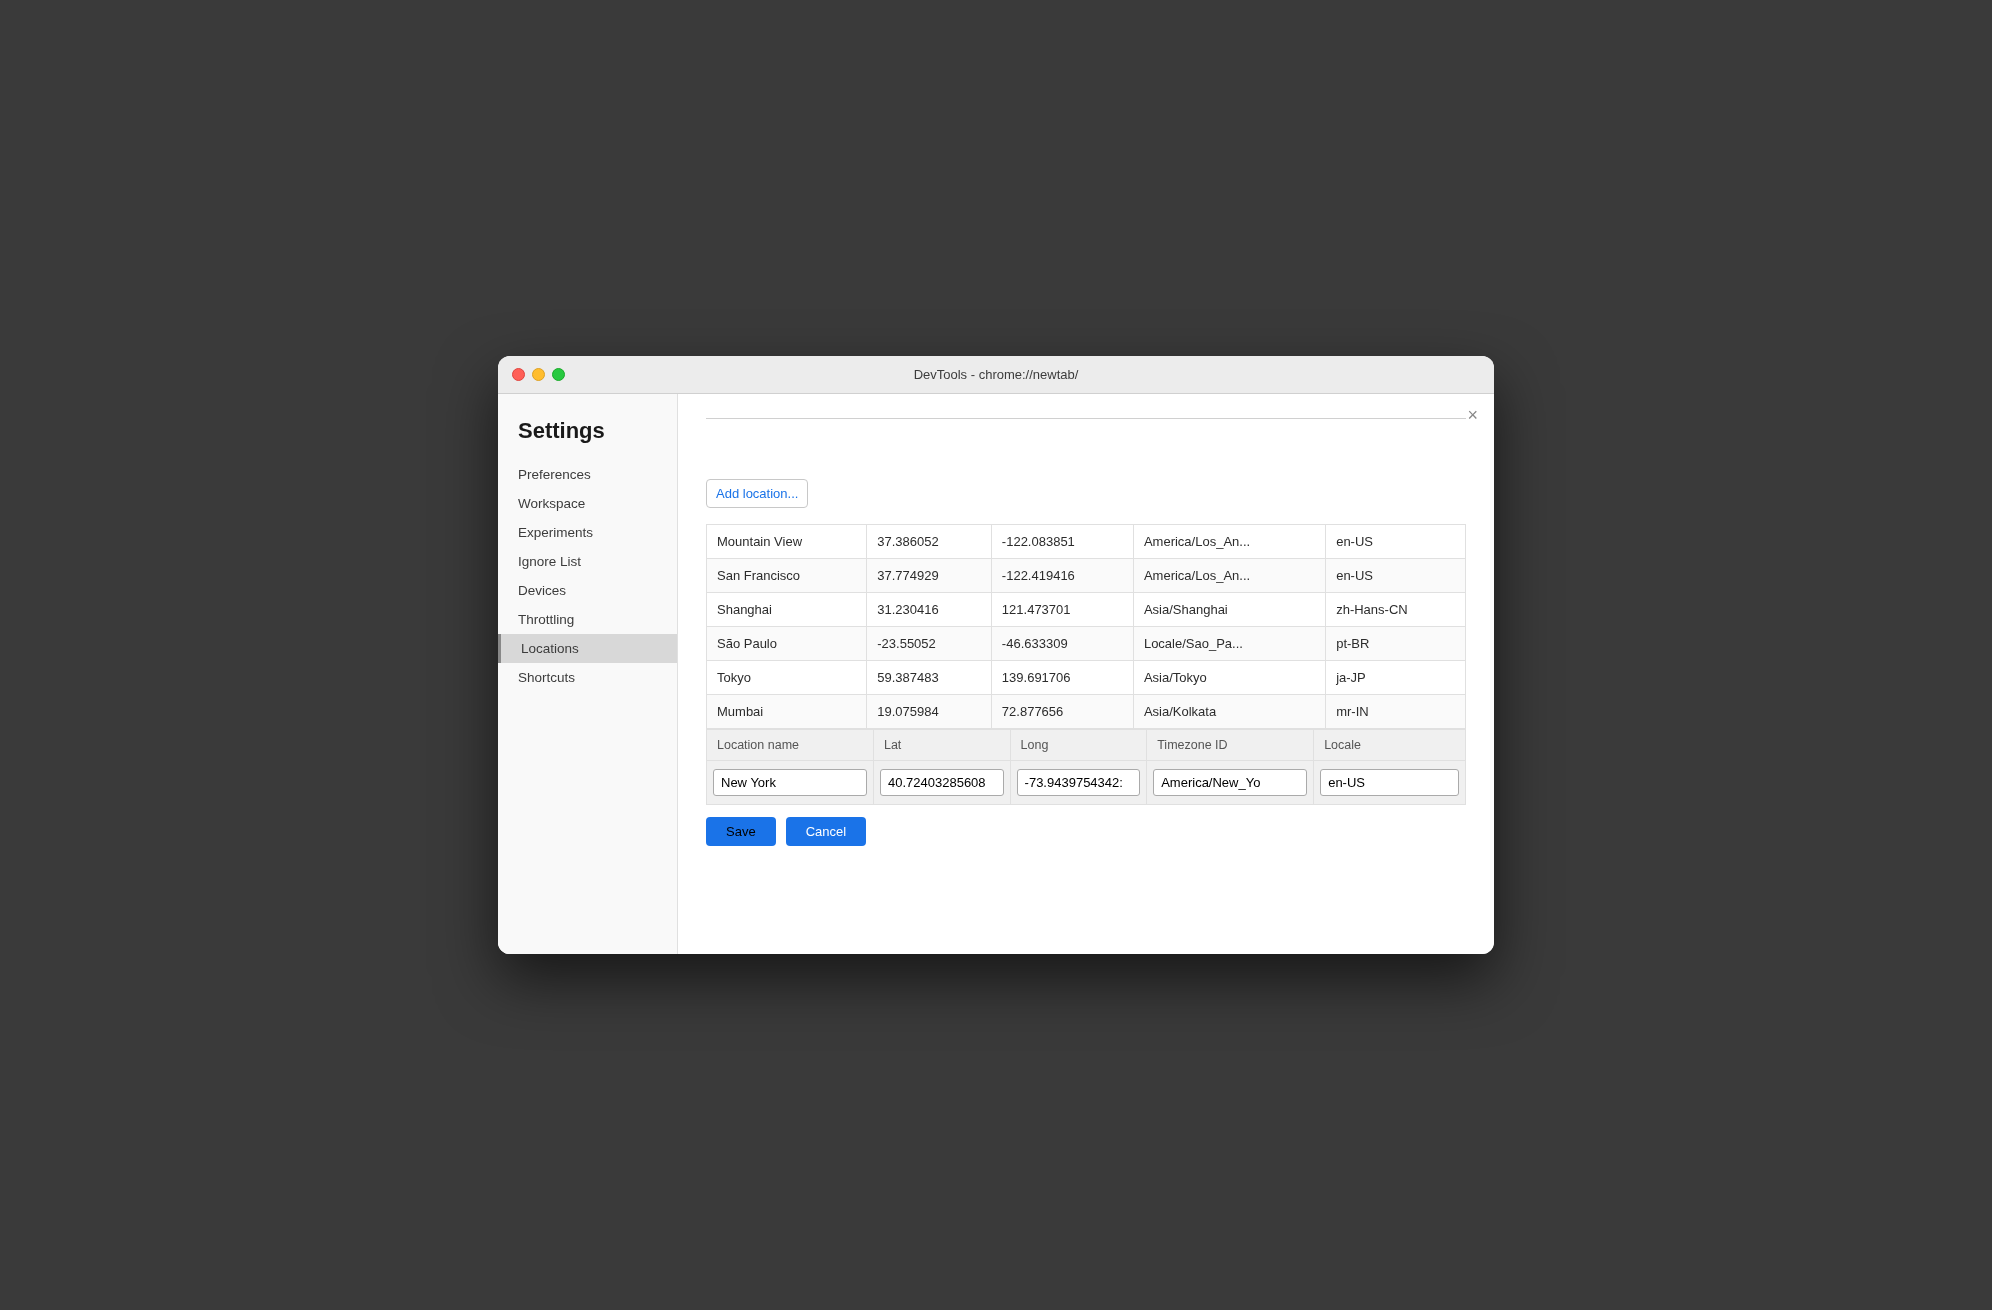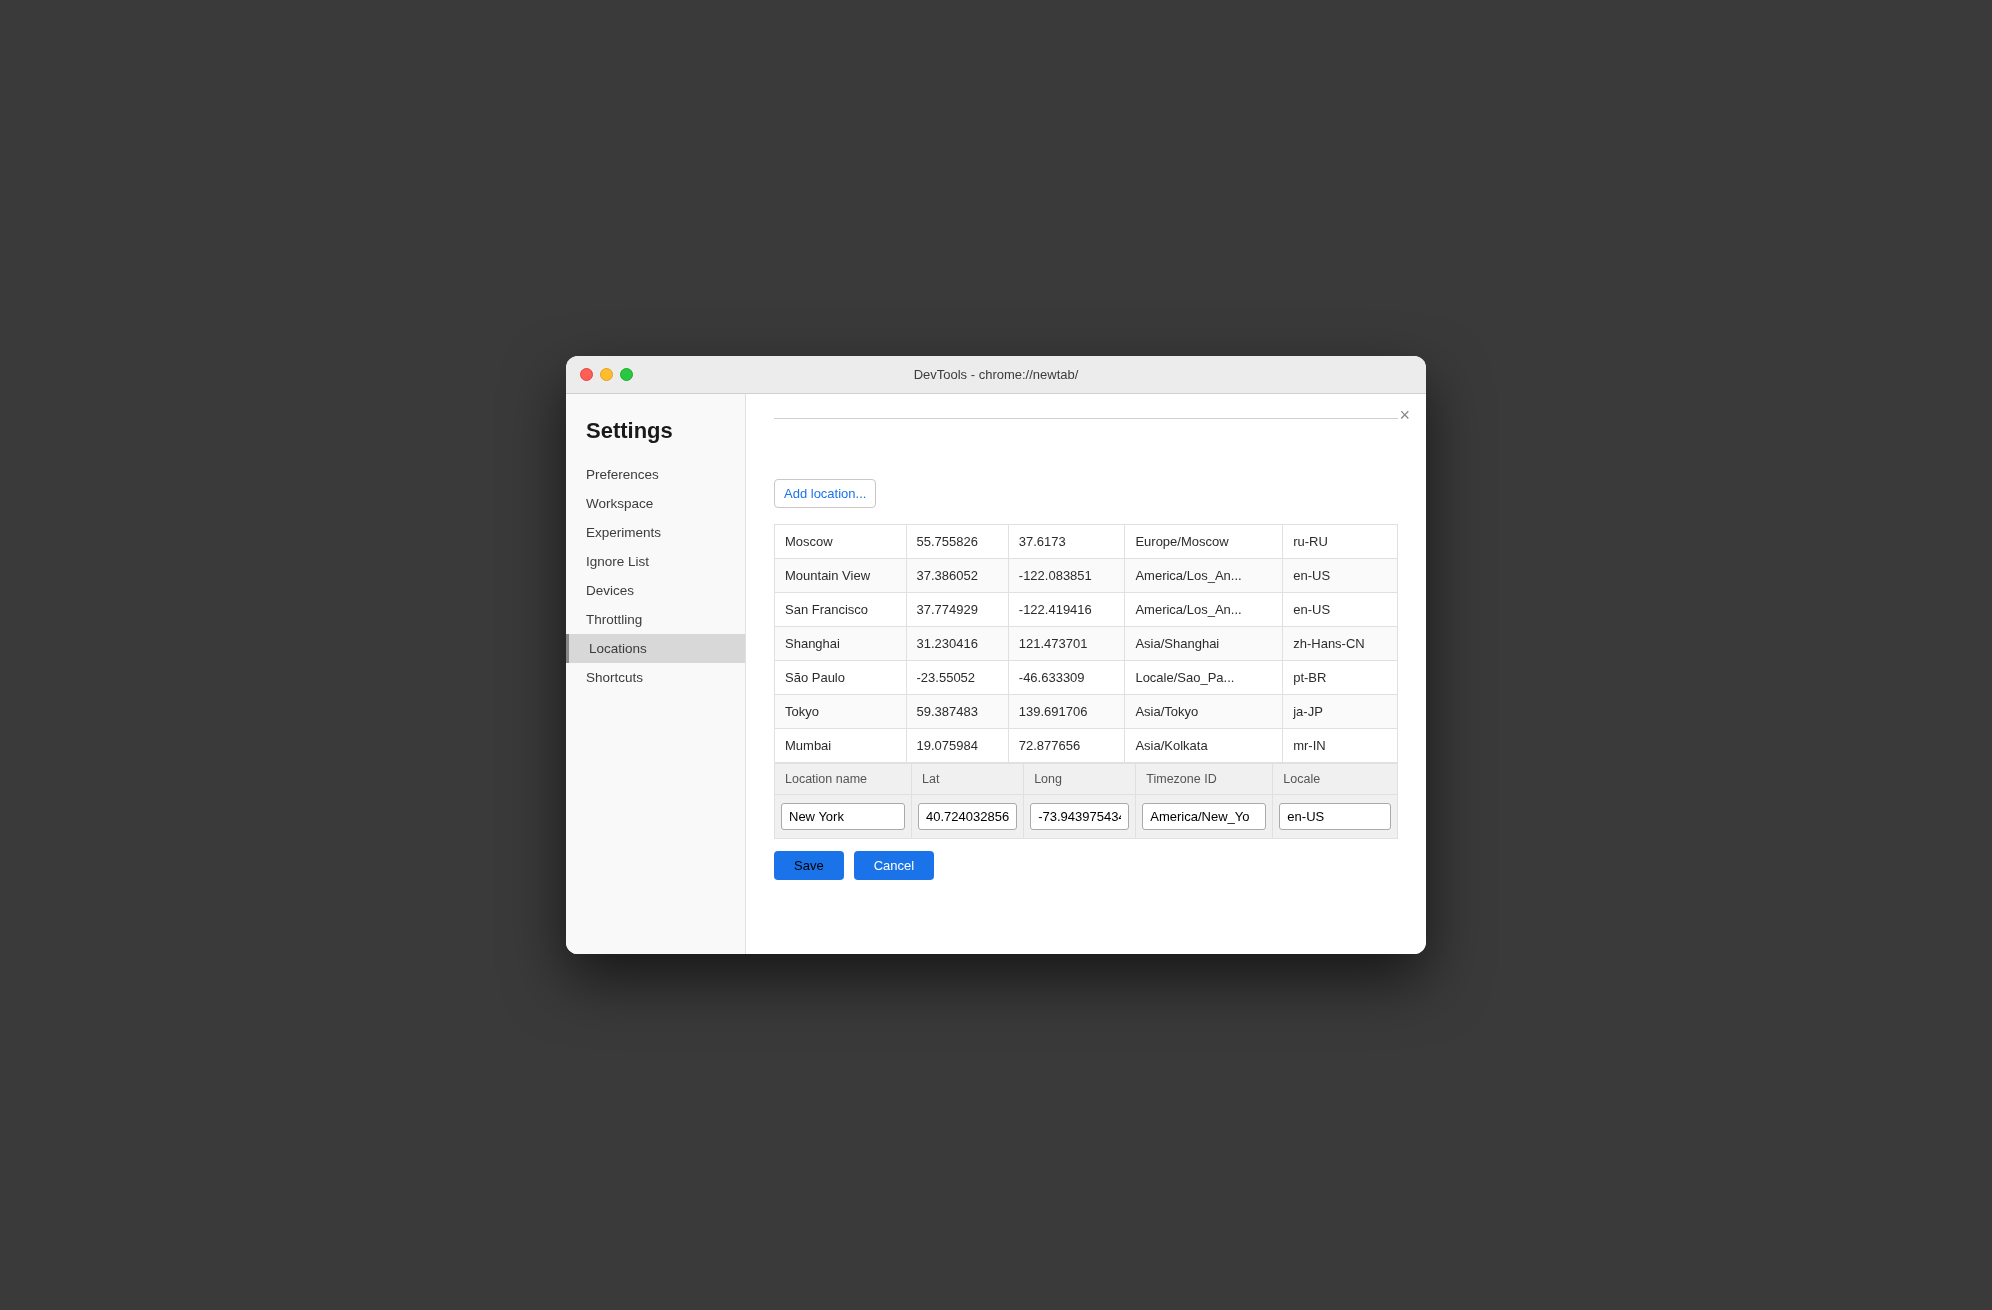--- a/index.html
+++ b/index.html
@@ -7,21 +7,21 @@
     body {
       background: #3a3a3a;
       display: flex;
       align-items: center;
       justify-content: center;
       min-height: 100vh;
       font-family: -apple-system, BlinkMacSystemFont, 'Segoe UI', sans-serif;
     }
 
     .window-wrapper {
-      width: 860px;
+      width: 996px;
       border-radius: 12px;
       box-shadow: 0 25px 60px rgba(0,0,0,0.6);
       overflow: hidden;
       background: #f6f6f6;
     }
 
     .title-bar {
       background: #ececec;
       height: 38px;
       display: flex;
@@ -252,27 +252,20 @@
 
     <div class="main-content">
       <button class="close-btn">×</button>
 
       <hr class="section-divider">
 
       <button class="add-location-btn">Add location...</button>
 
       <table class="locations-table">
         <tbody id="table-body">
-        <tr>
-              <td>Moscow</td>
-              <td>55.755826</td>
-              <td>37.6173</td>
-              <td>Europe/Moscow</td>
-              <td>ru-RU</td>
-            </tr>
             <tr>
               <td>Mountain View</td>
               <td>37.386052</td>
               <td>-122.083851</td>
               <td>America/Los_An...</td>
               <td>en-US</td>
             </tr>
             <tr>
               <td>San Francisco</td>
               <td>37.774929</td>

